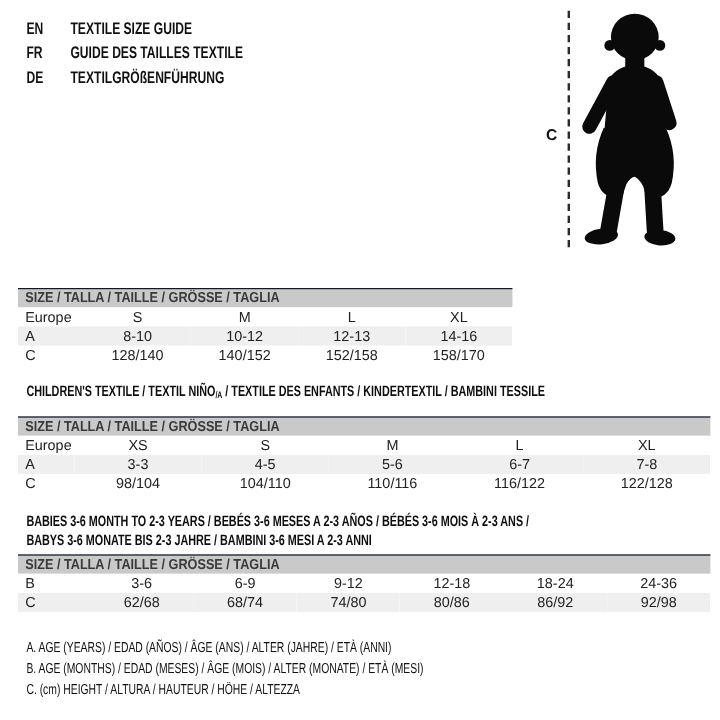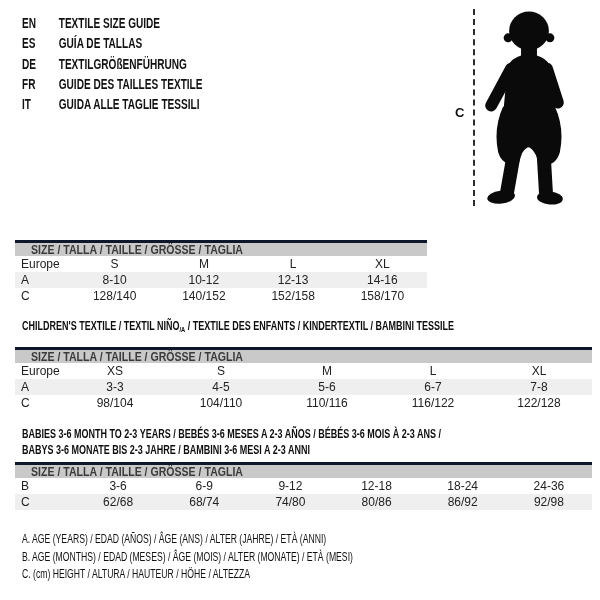--- a/index.html
+++ b/index.html
@@ -21,43 +21,41 @@
   .c-label{position:absolute;left:455px;top:105px;font-size:13px;font-weight:bold;color:#111;}
   .baby{position:absolute;left:479px;top:7px;}
 
   
   .sec-title{position:absolute;left:22px;font-size:12.5px;font-weight:bold;color:#0e0e0e;line-height:16px;white-space:nowrap;}
   .sub{font-size:8px;vertical-align:-2px;}
 
   
   .tblwrap{position:absolute;left:15px;}
   .tbl-head{
-    box-sizing:border-box;height:16px;line-height:15px;background:#c9c9c9;border-top:3px solid #0f172a;
-    padding-left:16px;font-size:12px;font-weight:bold;color:#3a3a3a;
+    box-sizing:border-box;height:16px;line-height:15px;background:#c9c9c9;border-top:1px solid #0f172a;
+    padding-left:6px;font-size:12px;font-weight:bold;color:#3a3a3a;
   }
   table.sz{border-collapse:collapse;table-layout:fixed;width:100%;}
   table.sz td{padding:0;height:16px;line-height:16px;font-size:12px;color:#222;text-align:center;overflow:hidden;}
   table.sz td.lbl{text-align:left;padding-left:6px;}
   table.sz tr:nth-child(2) td{background:#efefef;}
 
   
   .footnotes{position:absolute;left:22px;top:531px;}
   .footnote{line-height:17.5px;font-size:12px;font-weight:normal;color:#111;}
 </style>
 </head>
 <body>
 
 <div class="canvas">
 
   <div class="lang-list">
     <div class="lang-row"><span class="cx"><span class="lang-code">EN</span><span>TEXTILE SIZE GUIDE</span></span></div>
-    <div class="lang-row"><span class="cx"><span class="lang-code">ES</span><span>GUÍA DE TALLAS</span></span></div>
+    <div class="lang-row"><span class="cx"><span class="lang-code">FR</span><span>GUIDE DES TAILLES TEXTILE</span></span></div>
     <div class="lang-row"><span class="cx"><span class="lang-code">DE</span><span>TEXTILGRÖßENFÜHRUNG</span></span></div>
-    <div class="lang-row"><span class="cx"><span class="lang-code">FR</span><span>GUIDE DES TAILLES TEXTILE</span></span></div>
-    <div class="lang-row"><span class="cx"><span class="lang-code">IT</span><span>GUIDA ALLE TAGLIE TESSILI</span></span></div>
   </div>
 
   <div class="measure-line"></div>
   <div class="c-label">C</div>
   <svg class="baby" width="100" height="199" viewBox="0 0 100 200">
     <g fill="#0a0a0a" stroke="#0a0a0a">
       <ellipse cx="50" cy="24" rx="20" ry="19.5" stroke="none"></ellipse>
       <circle cx="29" cy="31" r="4.5" stroke="none"></circle>
       <circle cx="71" cy="31" r="4.5" stroke="none"></circle>
       <rect x="42" y="36" width="16" height="14" stroke="none"></rect>

